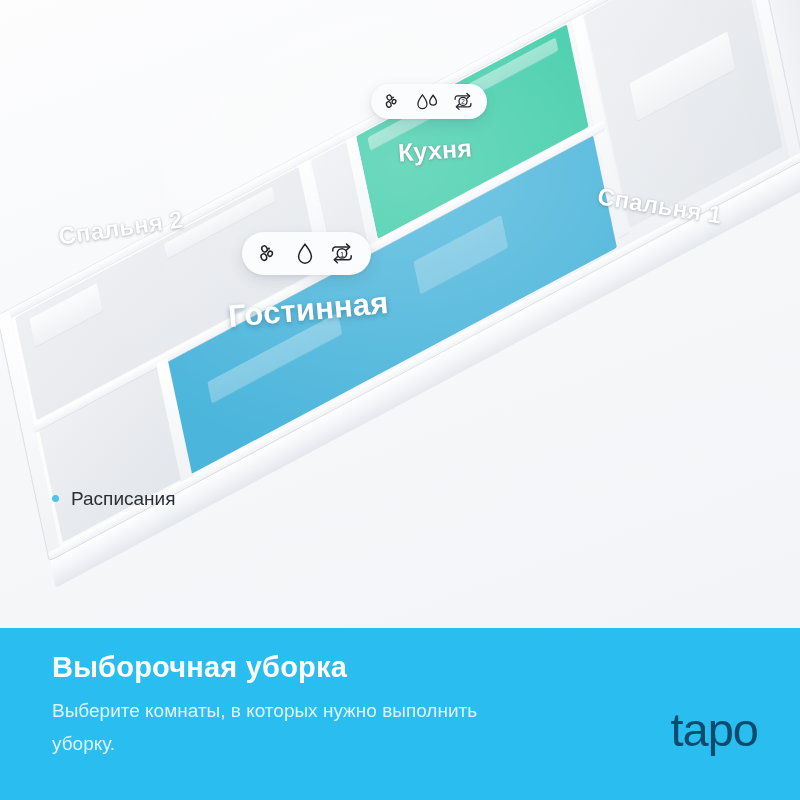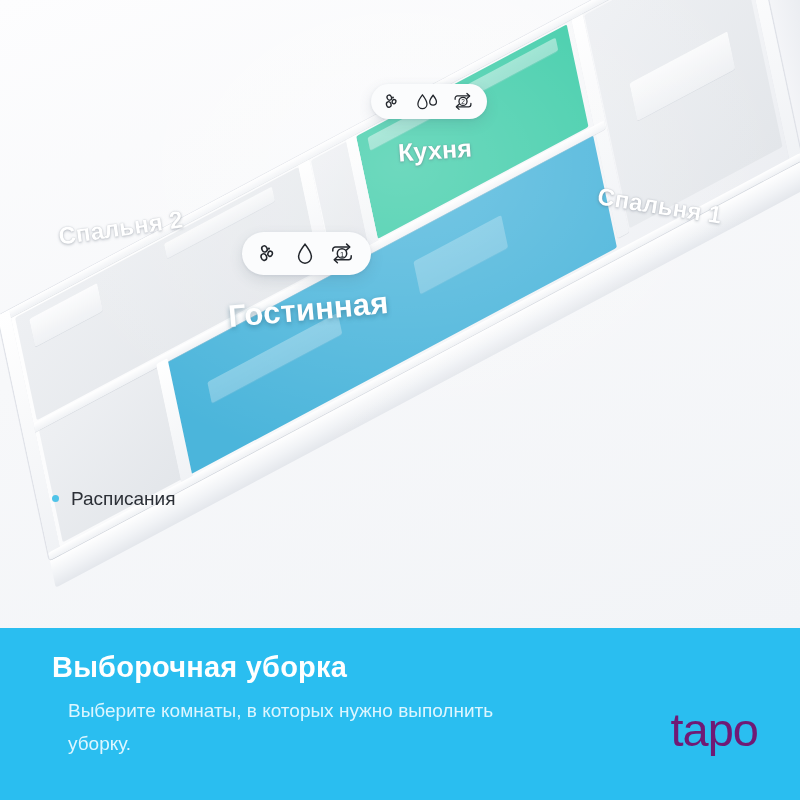--- a/index.html
+++ b/index.html
@@ -163,29 +163,28 @@
     color: #ffffff;
     letter-spacing: .2px;
   }
   .banner-sub {
     position: absolute;
     left: 52px; top: 66px;
     font-size: 19px;
     line-height: 33px;
     color: #ddf6ff;
     max-width: 470px;
-    margin-left: 16px;
   }
   .tapo-logo {
     position: absolute;
     right: 42px; top: 78px;
     font-size: 47px;
     line-height: 1;
     font-weight: 400;
-    color: #701a75;
+    color: #0c4a6e;
     letter-spacing: -1px;
     text-align: right;
   }
 </style>
 </head>
 <body>
 
 <div id="page">
 
   <div class="hero">

